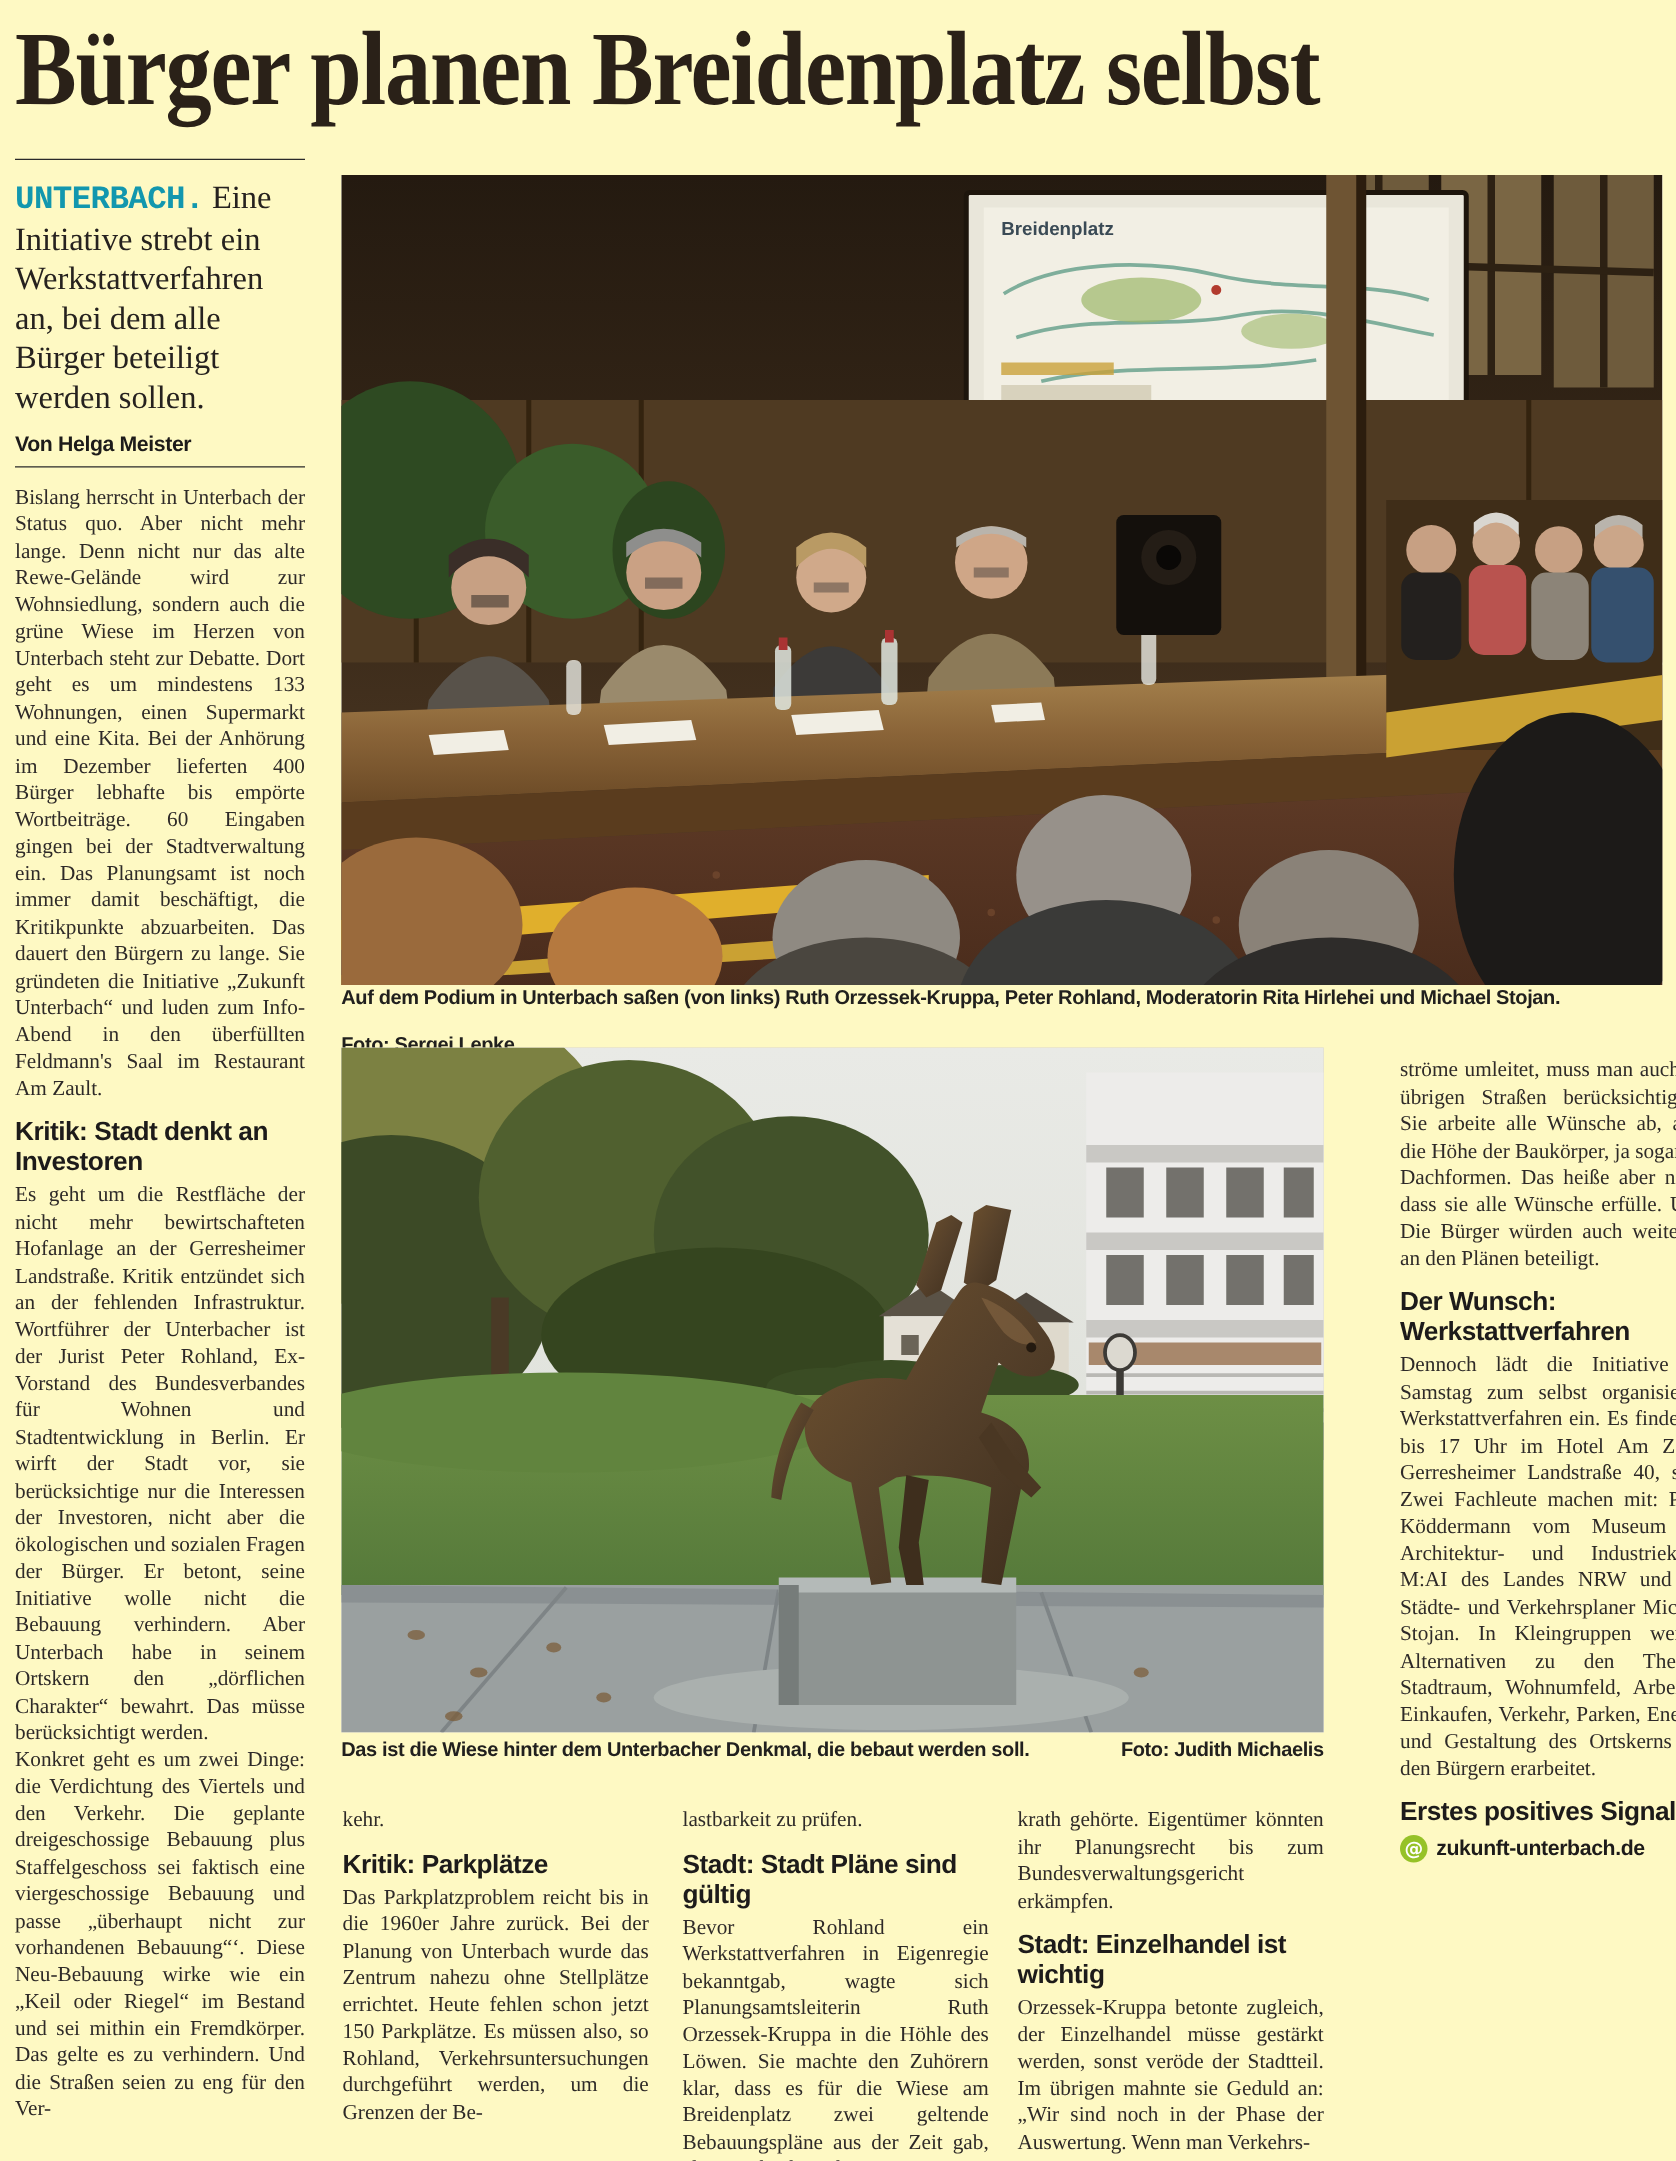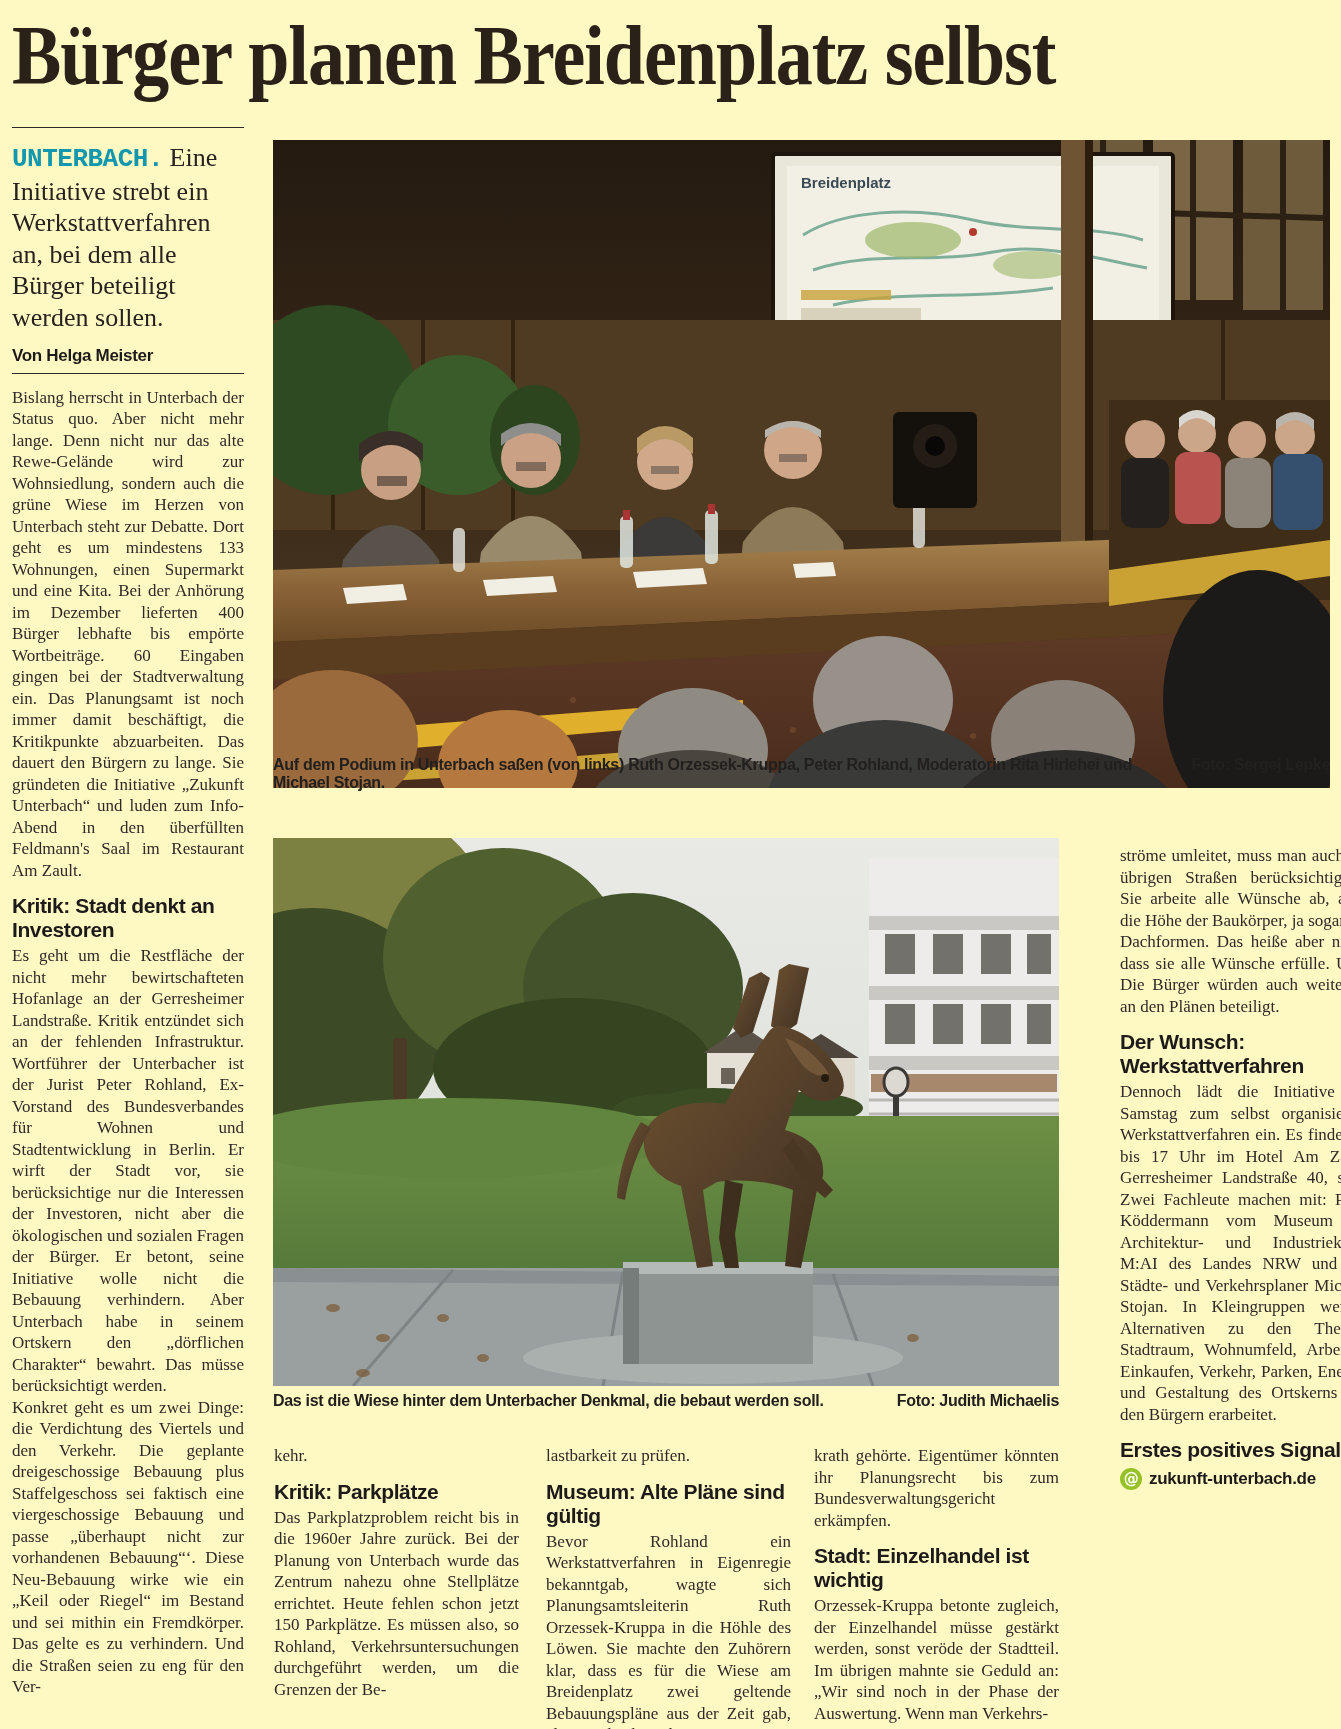--- a/index.html
+++ b/index.html
@@ -37,21 +37,21 @@
   }
   .intro-col .body-start{margin-top:13px !important;}
   figure{margin:0; position:absolute; background:#d8d4cc; overflow:hidden;}
   .photo1{left:273px; top:140px; width:1057px; height:648px;}
   .photo2{left:273px; top:838px; width:786px; height:548px;}
   .caption{
     position:absolute; font-family:"Liberation Sans","DejaVu Sans",sans-serif;
     font-weight:700; font-size:16px; letter-spacing:-0.3px; color:#21201e;
     display:flex; justify-content:space-between; gap:20px;
   }
-  .caption1{left:273px; top:756px; width:1057px;}
+  .caption1{left:273px; top:790px; width:1057px;flex-direction:column;}
   .caption2{left:273px; top:1392px; width:786px;}
   .credit{font-weight:700; white-space:nowrap;}
   .bcol{top:1445px; width:245px;}
   .bcol1{left:274px;}
   .bcol2{left:546px;}
   .bcol3{left:814px;}
   .rcol{left:1080px; top:845px; width:250px;margin-left:40px;}
   .leadin{margin-bottom:0 !important;}
   .weblink{
     display:flex; align-items:center; gap:7px; margin-top:6px;
@@ -394,21 +394,21 @@
     </div>
   </div>
 
   <div class="col bcol bcol1">
     <p class="leadin">kehr.</p>
     <h3>Kritik: Parkplätze</h3>
     <p>Das Parkplatzproblem reicht bis in die 1960er Jahre zurück. Bei der Planung von Unterbach wurde das Zentrum nahezu ohne Stellplätze errichtet. Heute fehlen schon jetzt 150 Parkplätze. Es müssen also, so Rohland, Verkehrsuntersuchungen durchgeführt werden, um die Grenzen der Be-</p>
   </div>
   <div class="col bcol bcol2">
     <p class="leadin">lastbarkeit zu prüfen.</p>
-    <h3>Museum: Alte Pläne sind gültig</h3>
+    <h3>Stadt: Stadt Pläne sind gültig</h3>
     <p>Bevor Rohland ein Werkstattverfahren in Eigenregie bekanntgab, wagte sich Planungsamtsleiterin Ruth Orzessek-Kruppa in die Höhle des Löwen. Sie machte den Zuhörern klar, dass es für die Wiese am Breidenplatz zwei geltende Bebauungspläne aus der Zeit gab, als Unterbach noch zu Er-</p>
   </div>
   <div class="col bcol bcol3">
     <p class="leadin">krath gehörte. Eigentümer könnten ihr Planungsrecht bis zum Bundesverwaltungsgericht erkämpfen.</p>
     <h3>Stadt: Einzelhandel ist wichtig</h3>
     <p>Orzessek-Kruppa betonte zugleich, der Einzelhandel müsse gestärkt werden, sonst veröde der Stadtteil. Im übrigen mahnte sie Geduld an: „Wir sind noch in der Phase der Auswertung. Wenn man Verkehrs-</p>
   </div>
 
 </div>
 

